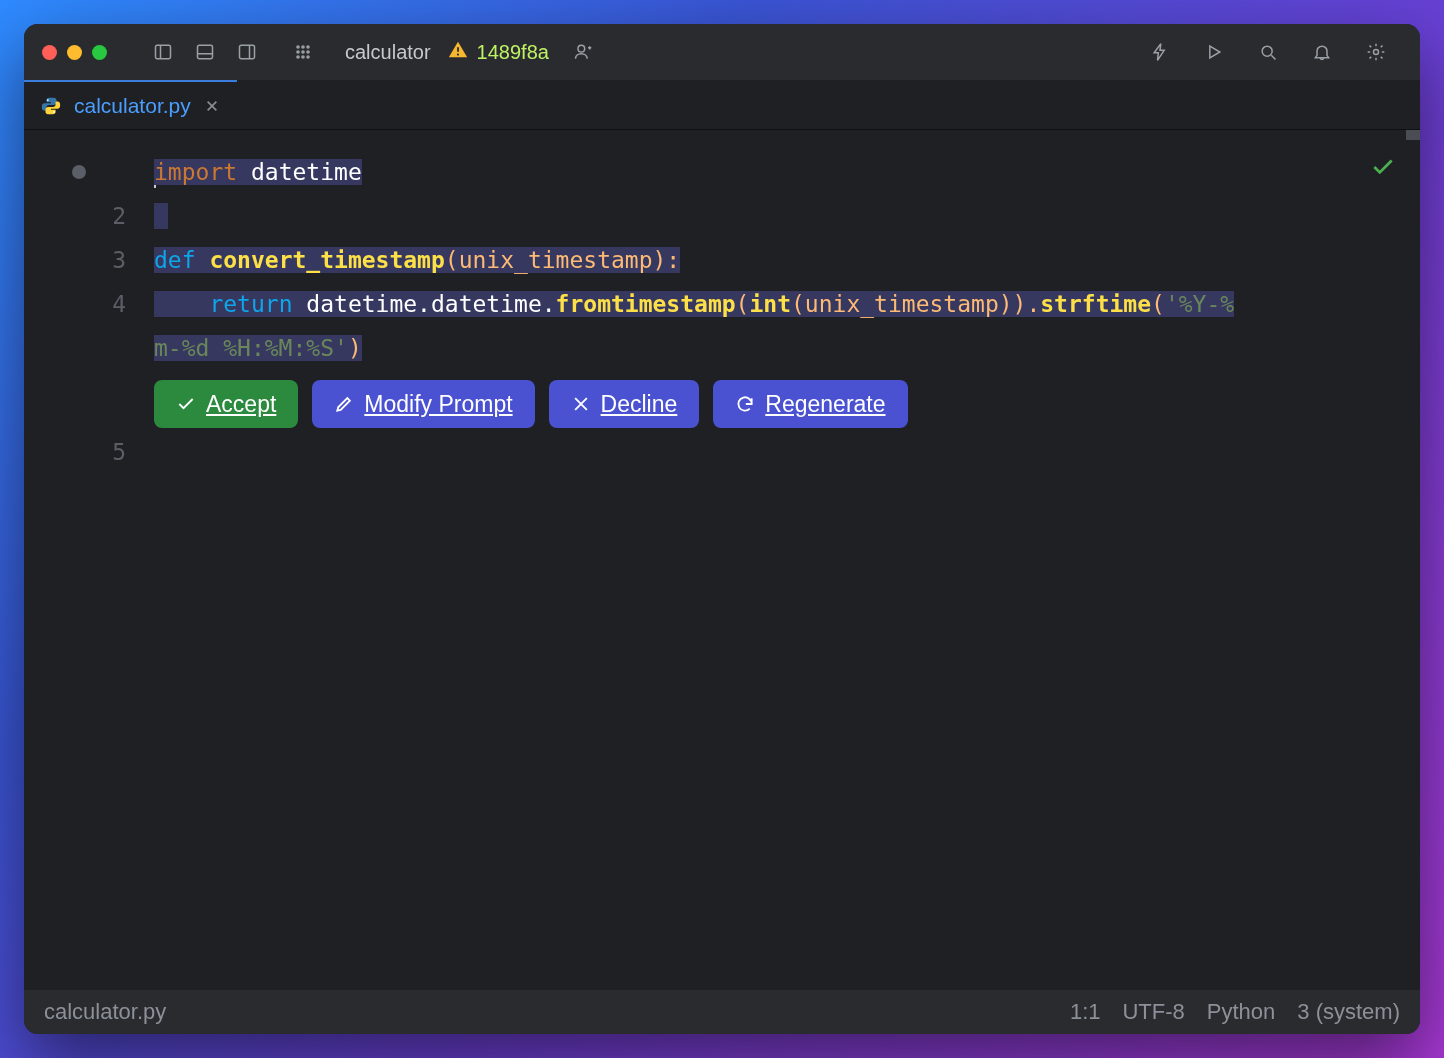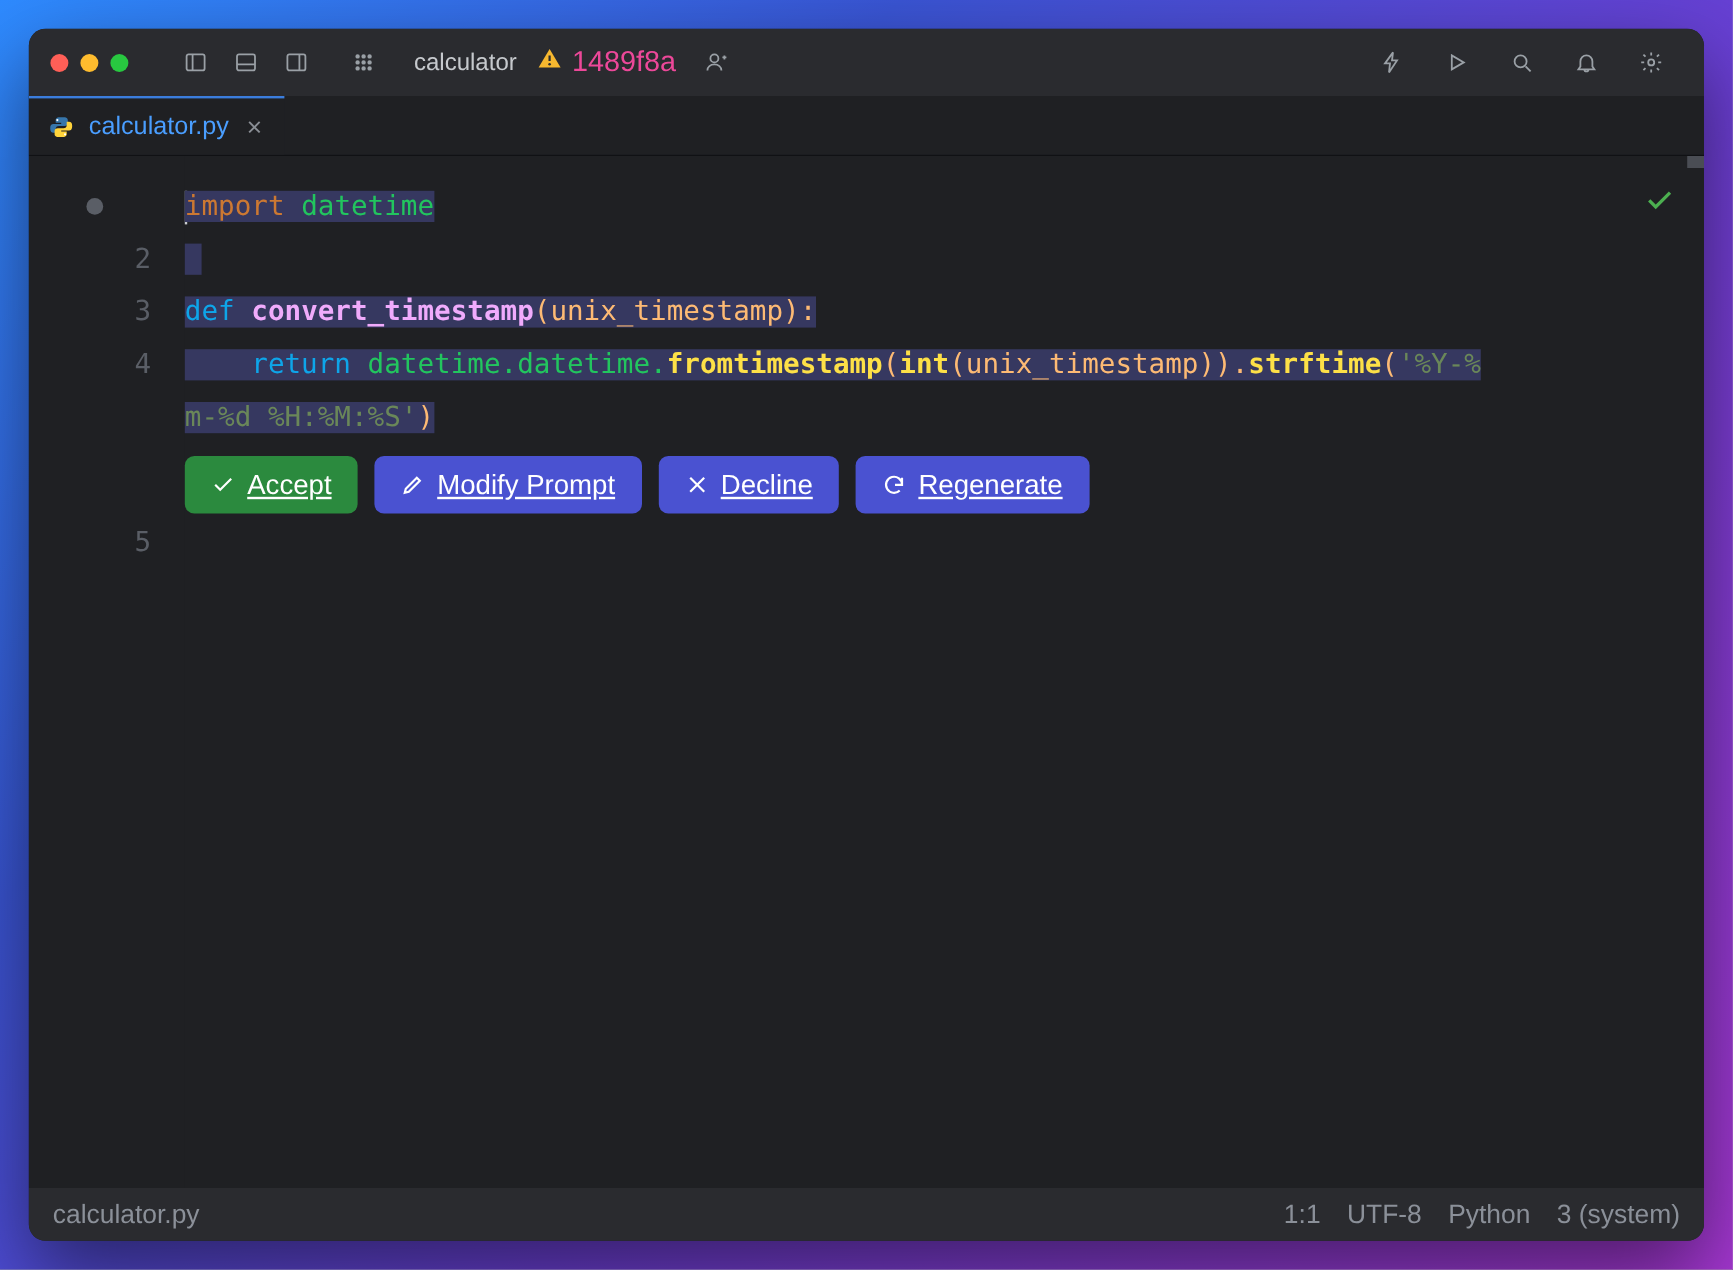--- a/index.html
+++ b/index.html
@@ -31,21 +31,21 @@
 .dot { width: 15px; height: 15px; border-radius: 50%; }
 .dot.red { background: #ff5f57; }
 .dot.yellow { background: #febc2e; }
 .dot.green { background: #28c840; }
 .tb-icon { width: 36px; height: 36px; display:flex; align-items:center; justify-content:center; color:#9aa0a6; border-radius:6px; }
 .tb-icon svg { width:20px; height:20px; stroke:#9aa0a6; fill:none; stroke-width:1.8; }
 .tb-group { display:flex; gap:6px; }
 .tb-center { display:flex; align-items:center; gap:16px; margin-left:14px; color:#c6c9cd; font-size:20px; }
 .spacer { flex:1; }
 .tb-right { display:flex; gap:18px; align-items:center; margin-right:8px; }
-.warn-badge { display:flex; align-items:center; gap:8px; color:#ec4899; font-size:24px; }
+.warn-badge { display:flex; align-items:center; gap:8px; color:#bef264; font-size:20px; }
 .warn-tri { color:#f7b82f; font-size:20px; }
 
 .tabstrip {
   height: 50px;
   background:#1f2023;
   display:flex;
   align-items:stretch;
   border-bottom:1px solid #101114;
   position:relative;
 }
@@ -87,22 +87,22 @@
 .code {
   flex:1;
   padding-top:20px;
   position:relative;
 }
 .code-line { height:44px; line-height:44px; white-space:pre; position:relative; }
 .line-bg { position:absolute; left:-130px; right:-12px; top:0; bottom:0; background:#2a2b2f; z-index:-1; }
 .hl-sel { background:#363860; padding:0; }
 .tok-kw { color:#cc7832; }
 .tok-kw2 { color:#0ea5e9; }
-.tok-fn { color:#f0abfc; font-weight:600; }
-.tok-id { color:#22c55e; }
+.tok-fn { color:#fde047; font-weight:600; }
+.tok-id { color:#ffffff; }
 .tok-call { color:#fde047;font-weight:bold; }
 .tok-str { color:#6a8759; }
 .tok-punc { color:#fdba74; }
 .cursor-bar { display:inline-block; width:2px; height:28px; background:#c9ccd0; vertical-align:middle; margin-right:-2px; }
 .checkmark-gutter { position:absolute; right:24px; top:24px; color:#4caf50; }
 .checkmark-gutter svg { width:26px; height:26px; stroke:#4caf50; fill:none; stroke-width:2.5; }
 
 .actions {
   position:absolute;
   left:130px;

